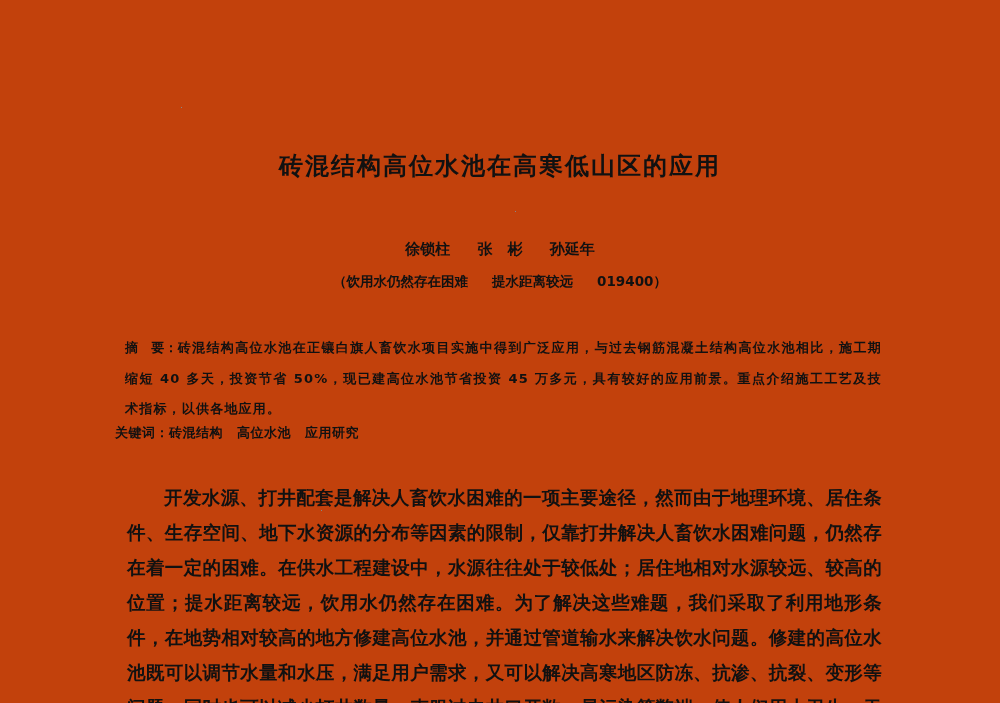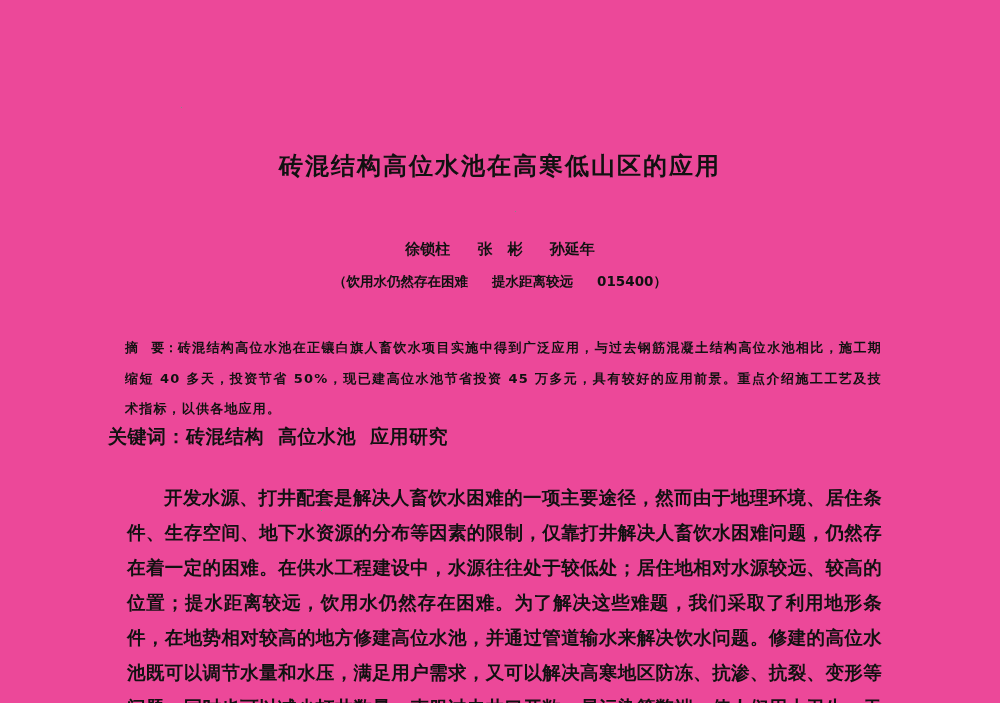--- a/index.html
+++ b/index.html
@@ -14,21 +14,21 @@
       position: relative;
       color: #111111;
       font-family: "DejaVu Serif", "Liberation Serif", serif;
     }
     .page {
       position: absolute;
       left: 0; top: 0;
       width: 1000px;
       height: 703px;
       overflow: hidden;
-      background: #ec4899;
+      background: #c2410c;
     }
     .title {
       position: absolute;
       left: 0;
       width: 1000px;
       top: 150px;
       text-align: center;
       font-size: 24px;
       font-weight: bold;
       letter-spacing: 2px;
@@ -65,23 +65,23 @@
       font-weight: bold;
       line-height: 30.5px;
       text-align: justify;
       text-align-last: left;
       font-family: "DejaVu Sans", "Liberation Sans", sans-serif;
       letter-spacing: 1.2px;
     }
     .abstract .label { letter-spacing: 0; }
     .keywords {
       position: absolute;
-      left: 108px;
+      left: 115px;
       top: 424px;
-      font-size: 19px;
+      font-size: 13px;
       font-weight: bold;
       font-family: "DejaVu Sans", "Liberation Sans", sans-serif;
       letter-spacing: 0.5px;
     }
     .keywords .kw { margin-right: 14px; }
     .body-text {
       position: absolute;
       left: 127px;
       width: 755px;
       top: 480px;
@@ -110,21 +110,21 @@
 
   <div class="title">砖混结构高位水池在高寒低山区的应用</div>
 
   <div class="authors">
     <span>徐锁柱</span>
     <span>张　彬</span>
     <span>孙延年</span>
   </div>
 
   <div class="affiliation">
-    <span>（</span><span>饮用水仍然存在困难</span><span class="gap"></span><span>提水距离较远</span><span class="gap"></span><span>015400</span><span>）</span>
+    <span>（</span><span>饮用水仍然存在困难</span><span class="gap"></span><span>提水距离较远</span><span class="gap"></span><span>019400</span><span>）</span>
   </div>
 
   <div class="abstract">
     <span class="label">摘　要：</span><span>砖混结构高位水池在正镶白旗人畜饮水项目实施中得到广泛应用，与过去钢筋混凝土结构高位水池相比，施工期缩短 40 多天，投资节省 50%，现已建高位水池节省投资 45 万多元，具有较好的应用前景。重点介绍施工工艺及技术指标，以供各地应用。</span>
   </div>
 
   <div class="keywords">
     <span>关键词：</span><span class="kw">砖混结构</span><span class="kw">高位水池</span><span class="kw">应用研究</span>
   </div>
 

